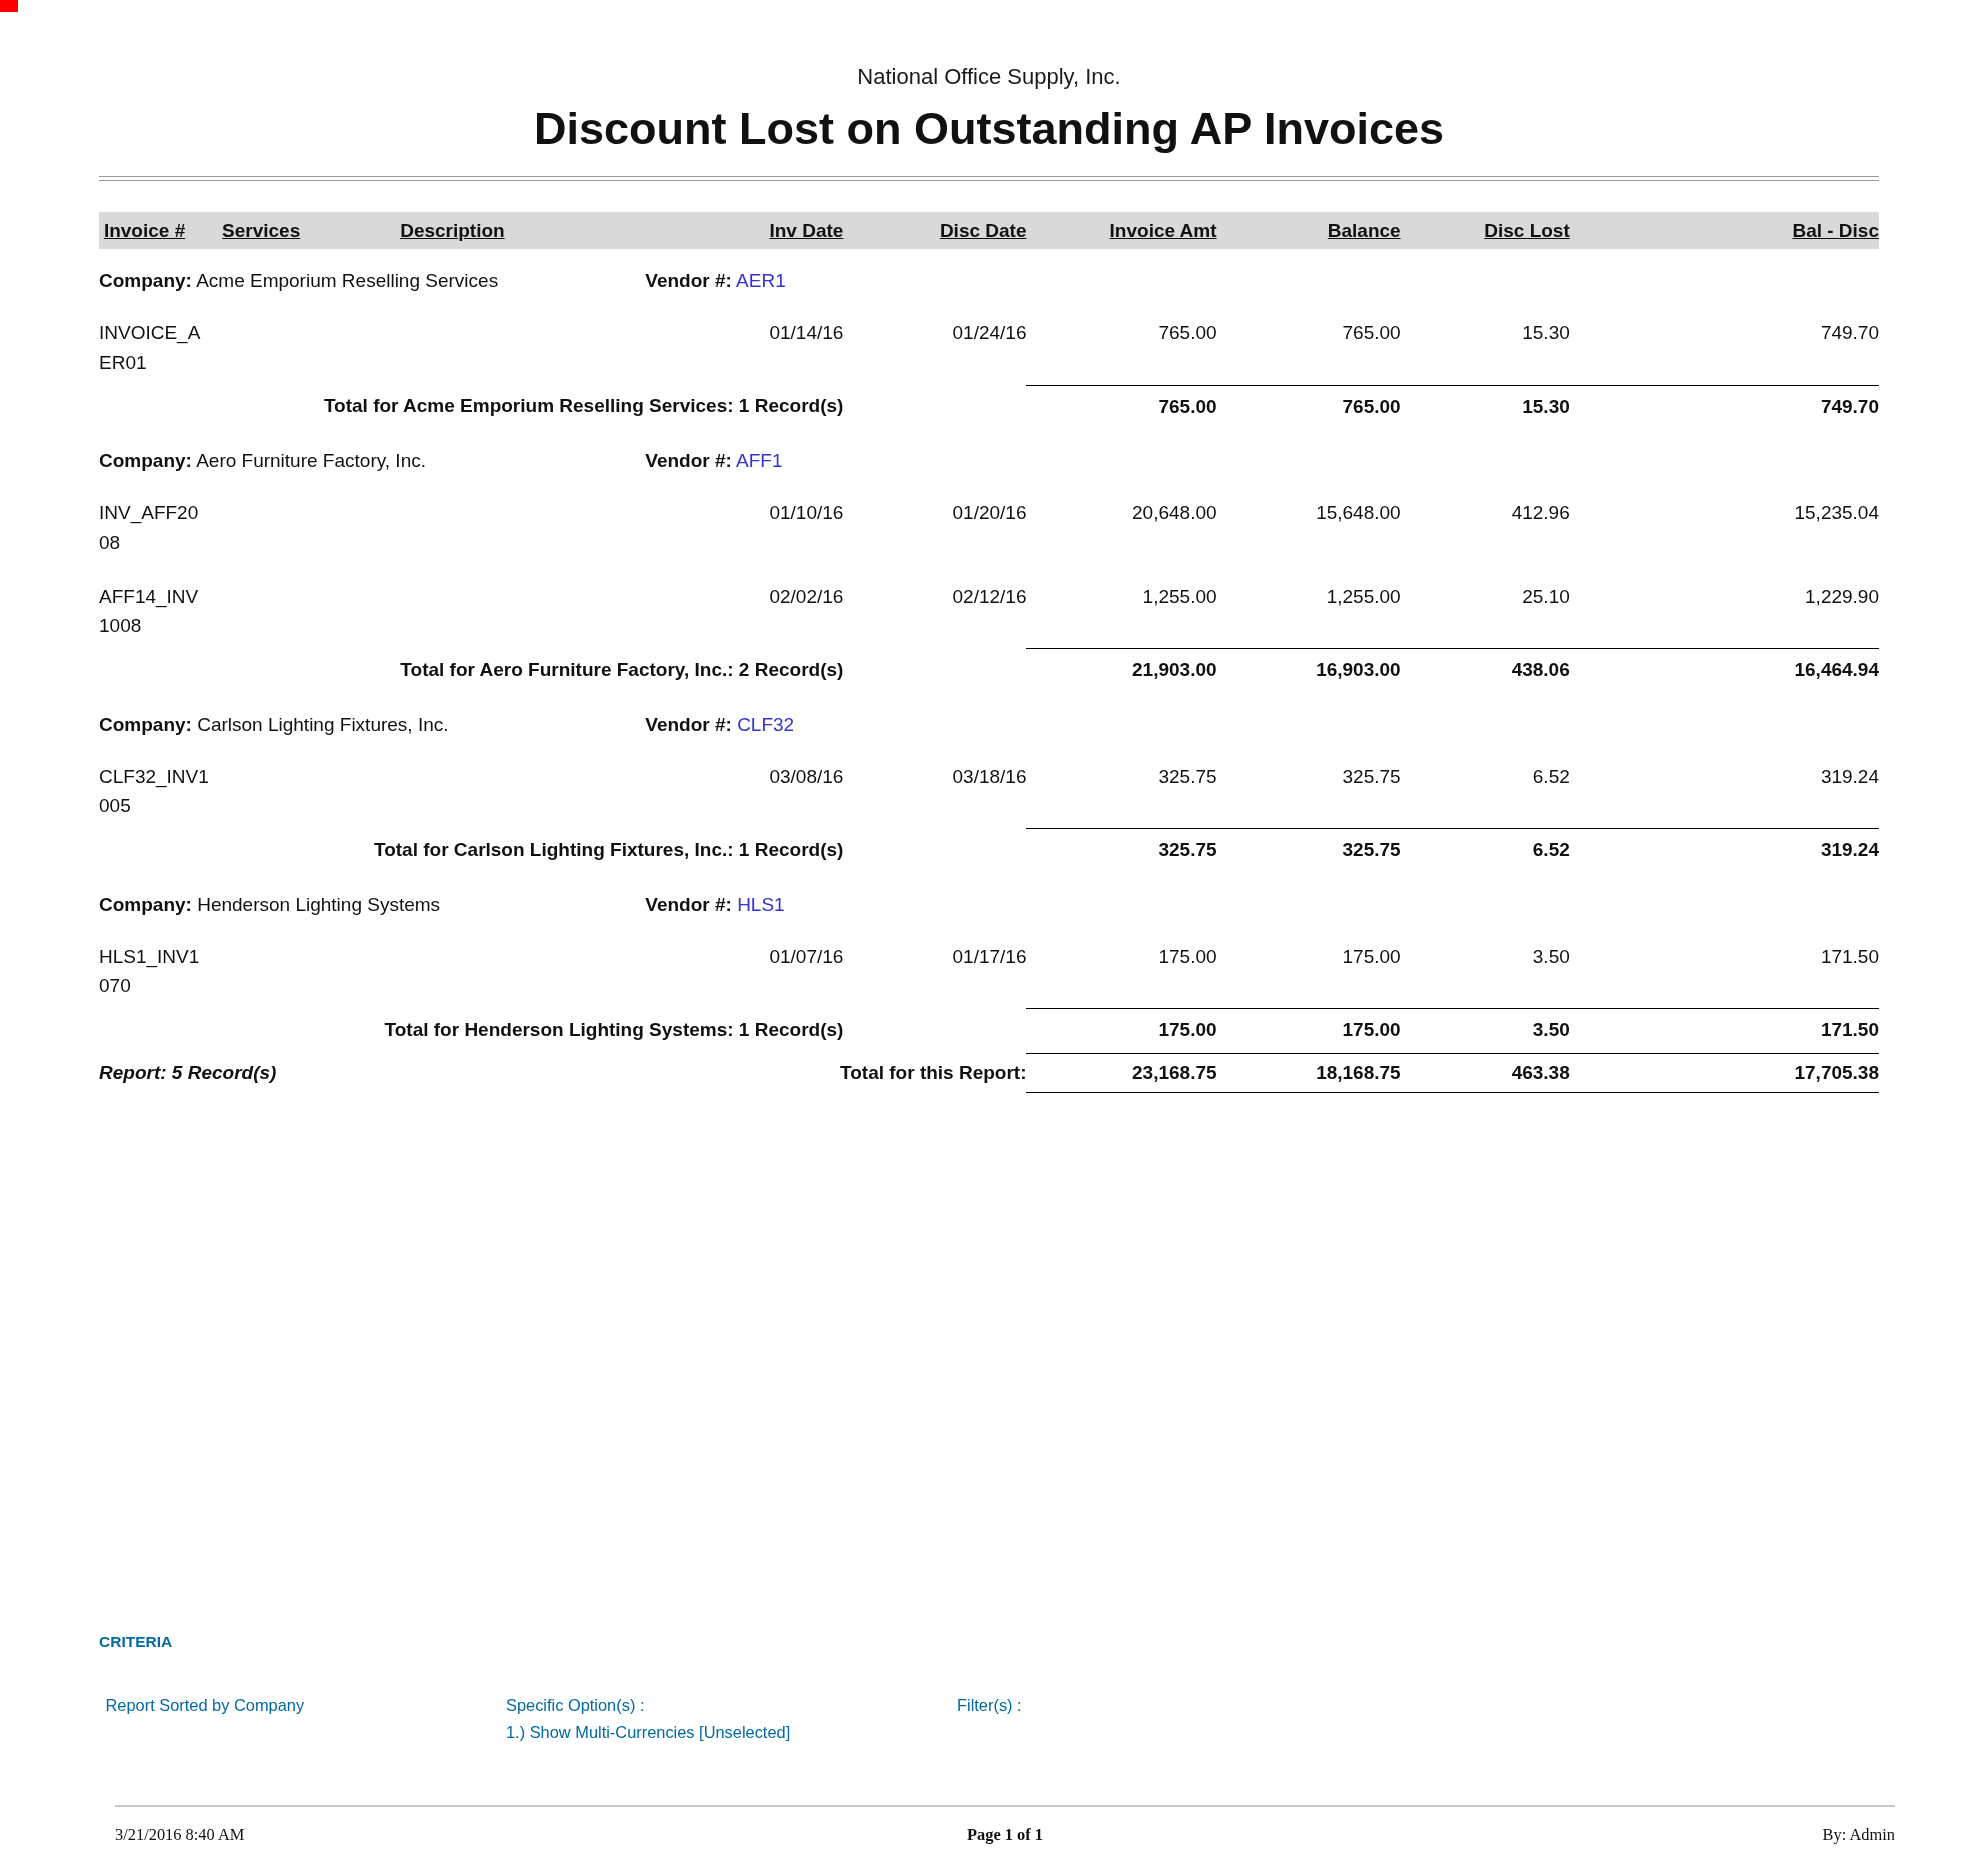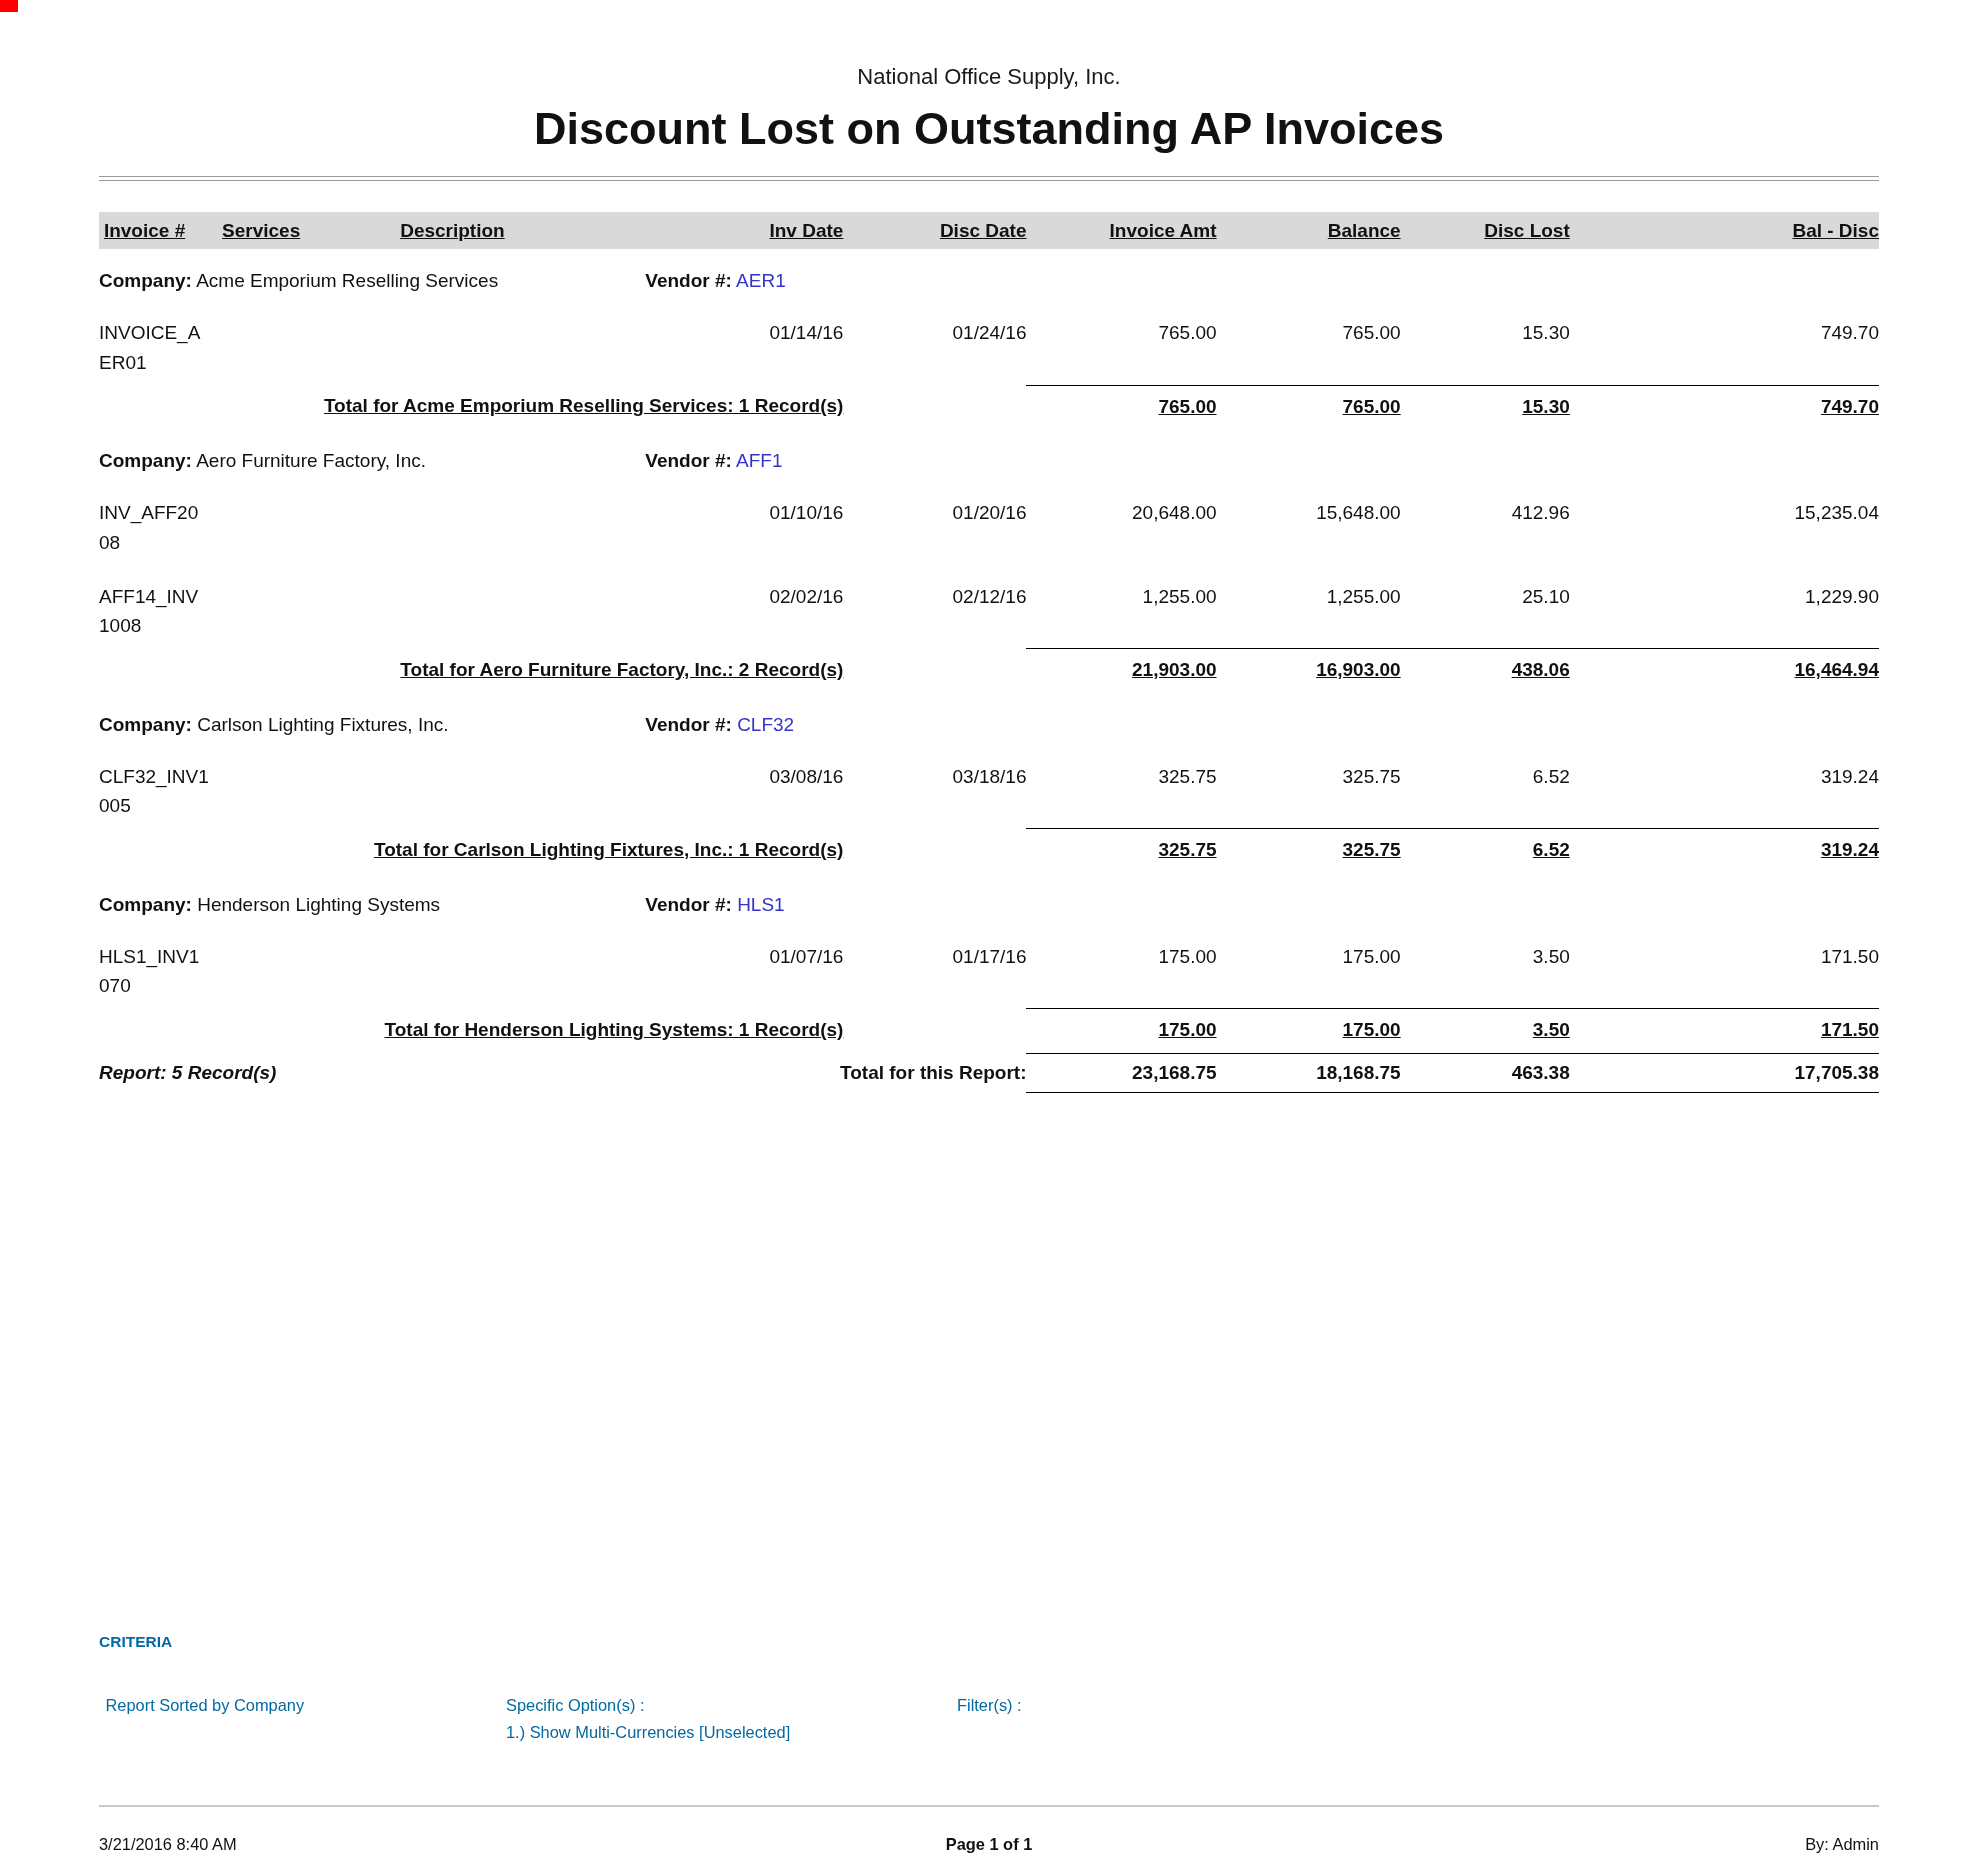--- a/index.html
+++ b/index.html
@@ -15,38 +15,38 @@
   .report-title{font-size:45px;font-weight:bold;margin-top:13px;color:#111;}
   .double-rule{margin-top:21px;height:3.3px;border-top:1.6px solid #9a9a9a;border-bottom:1.6px solid #9a9a9a;}
 
   table.report-table{width:1780px;table-layout:fixed;border-collapse:collapse;margin-top:31px;font-size:19px;color:#111;}
   th{background:#d9d9d9;font-weight:bold;text-decoration:underline;padding:7.4px 0;text-align:left;font-size:19px;}
   th.num,td.num{text-align:right;}
   th:first-child,td.c-inv{padding-left:4.9px;}
   .company-row td{padding:21px 0 9.8px;}
   .detail-row td{padding:16.4px 0 8.2px;vertical-align:top;line-height:1.55;}
   .c-inv{white-space:pre-line;}
-  .total-row td{padding:9.8px 0 11.5px;font-weight:bold;text-decoration:underline;}
+  .total-row td{padding:9.8px 0 11.5px;font-weight:bold;}
   .total-label{text-align:right;}
   .tl{border-top:1.6px solid #000;}
   .report-row td{padding:8.2px 0;font-weight:bold;}
   .report-records{font-weight:normal;font-style:italic;}
   .report-total-label{text-align:right;}
   .dbl{border-top:1.6px solid #000;border-bottom:1.6px solid #000;}
   .vendor{color:#3333cc;}
   .bold{font-weight:bold;}
 
   .criteria{position:absolute;left:99px;top:1633px;width:1780px;font-size:16.4px;color:#0369a1;}
   .criteria-heading{font-weight:bold;font-size:15.5px;}
   .criteria-body{position:relative;margin-top:41px;height:65px;line-height:1.65;}
   .crit-sorted{position:absolute;left:6.5px;top:0;}
   .crit-options{position:absolute;left:407px;top:0;white-space:pre-line;}
   .crit-filters{position:absolute;left:858px;top:0;}
 
-  .footer{position:absolute;left:99px;top:1805px;width:1780px;border-top:2.5px solid #c9c9c9;padding-top:28px;display:flex;font-size:16.4px;color:#111;}
+  .footer{position:absolute;left:115px;top:1805px;width:1780px;border-top:2.5px solid #c9c9c9;padding-top:18px;display:flex;font-size:16.4px;color:#111;font-family:Liberation Serif, serif;}
   .footer-left{flex:1;text-align:left;}
   .footer-center{flex:1;text-align:center;font-weight:bold;}
   .footer-right{flex:1;text-align:right;}
 </style>
 </head>
 <body>
 
 <div class="corner-mark"></div>
 
 <div class="page">

